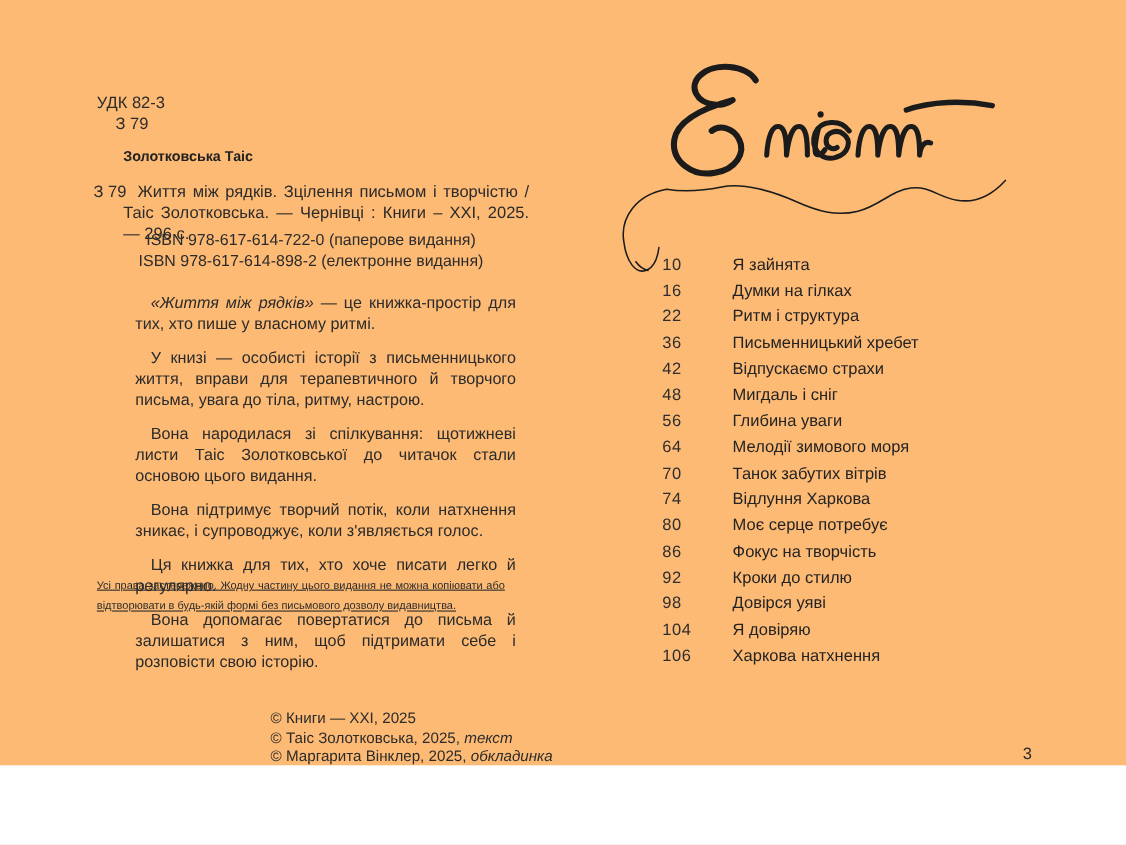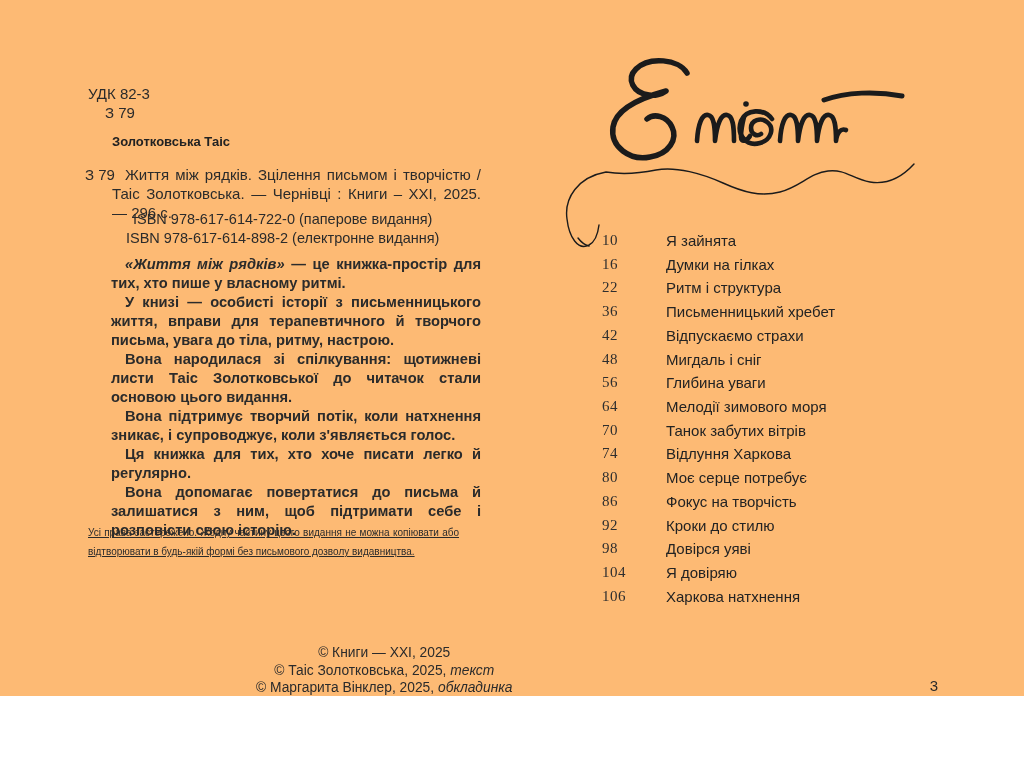--- a/index.html
+++ b/index.html
@@ -15,30 +15,30 @@
   
   .udk{left:88px;top:84px;font-size:15px;line-height:19px;}
   .udk .code{padding-left:17px;}
   .author{left:112px;top:134px;font-size:13px;font-weight:bold;color:#222;}
   .biblio{left:112px;top:165px;width:369px;font-size:15px;line-height:19px;
           text-align:justify;text-indent:13px;}
   .bib-code{position:absolute;left:-27px;top:0;text-indent:0;}
   .isbn{left:126px;top:210px;font-size:14.5px;line-height:19px;text-align:center;}
   .annotation{left:111px;top:255px;width:370px;font-size:14.7px;line-height:19px;
               text-align:justify;}
-  .annotation p{margin:0;text-indent:14px;font-weight:bold;}
+  .annotation p{margin:12px;text-indent:14px;}
   .rights{left:88px;top:523px;width:371px;font-size:10px;line-height:19px;
           text-align:justify;text-decoration:underline;}
-  .colophon{left:256px;top:644px;font-size:13.8px;line-height:17.5px;text-align:center;}
+  .colophon{left:246px;top:644px;font-size:13.8px;line-height:17.5px;}
   i{font-style:italic;}
   
   .title-art{left:558px;top:46px;width:450px;height:212px;}
   .toc{left:602px;top:229px;font-size:15px;color:#242424;}
   .toc-row{display:flex;line-height:23.73px;height:23.73px;white-space:nowrap;}
-  .toc-num{width:64px;font-family:Liberation Serif, serif;letter-spacing:0.5px;color:#2e2e2e;}
+  .toc-num{width:64px;font-family:Liberation Sans, sans-serif;letter-spacing:0.5px;color:#2e2e2e;}
   .toc-ttl{color:#232323;}
   .pagenum{left:922px;top:677px;width:24px;text-align:center;font-size:15px;color:#2a2a2a;}
 </style>
 </head>
 <body>
 
 <div class="canvas">
 
   <div class="abs udk">
     <div>УДК 82-3</div>

